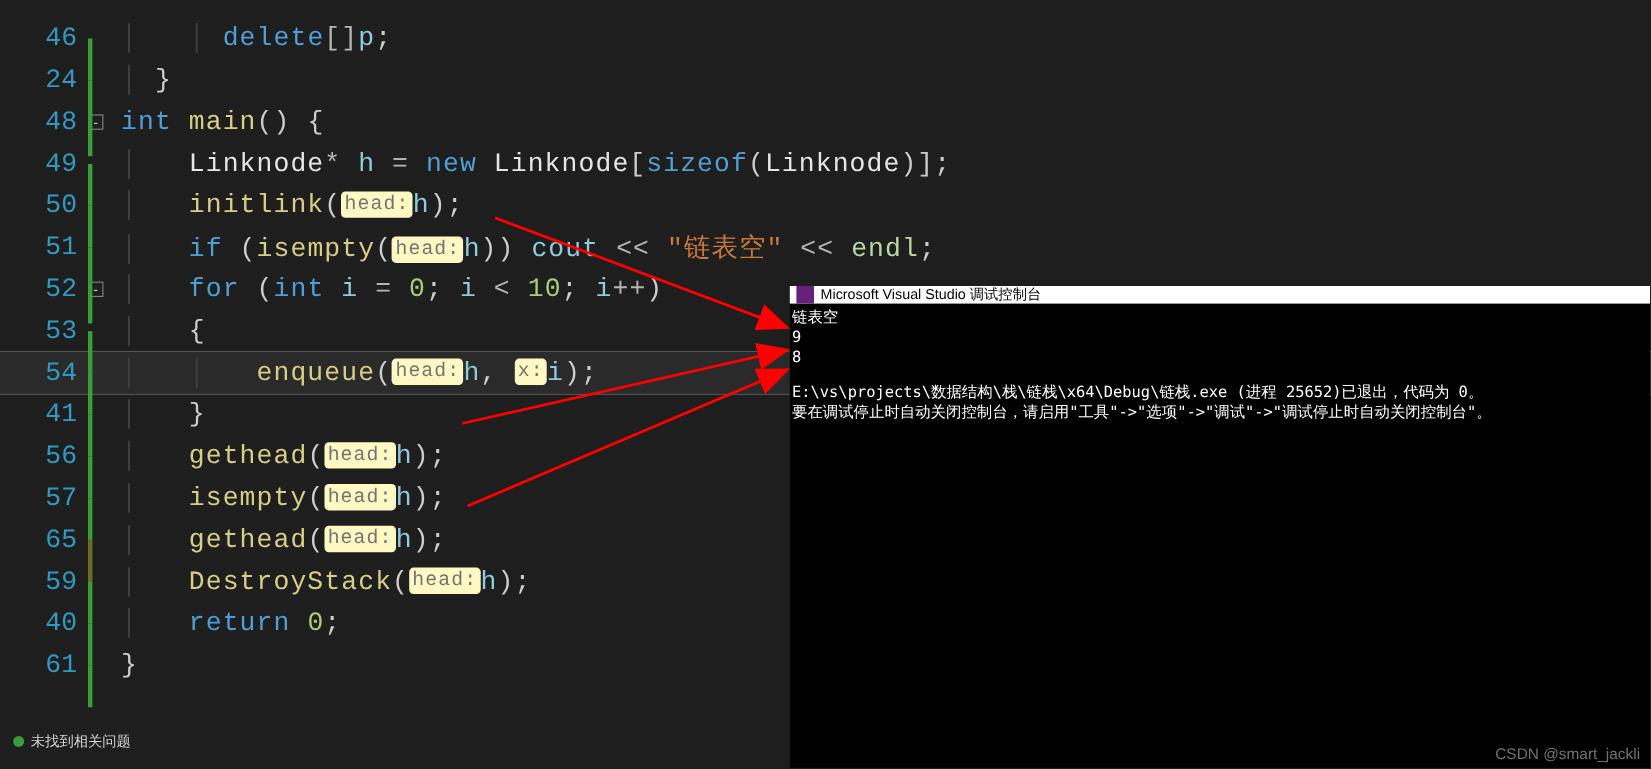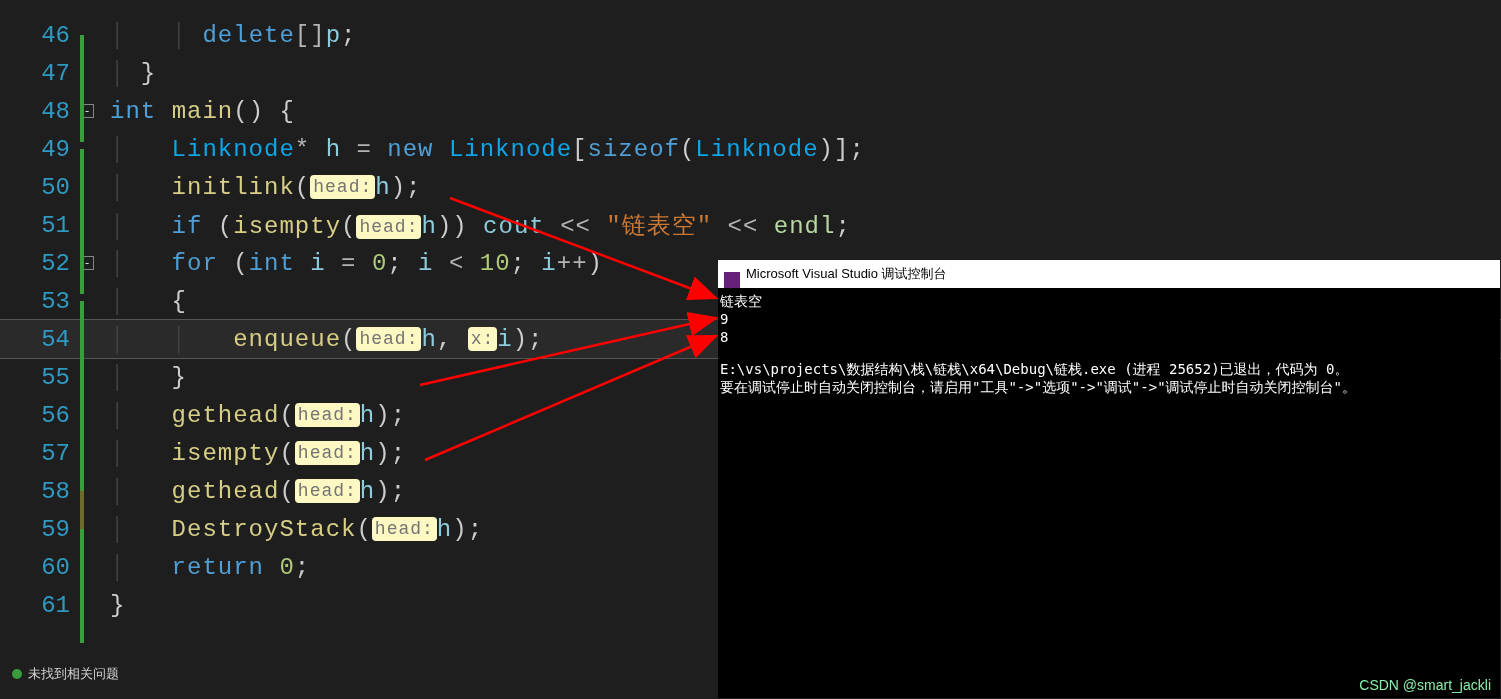--- a/index.html
+++ b/index.html
@@ -5,62 +5,62 @@
 html,body{margin:0;padding:0;background:#1e1e1e;color:#d4d4d4;font-family:Consolas,"Courier New",monospace;font-size:20px;width:1501px;height:699px;overflow:hidden;position:relative}
 .editor{position:absolute;left:0;top:16px;width:1501px;height:699px}
 .line{display:flex;align-items:center;height:38px;white-space:pre}
 .gutter{width:70px;text-align:right;padding-right:10px;color:#2f99c1;font-size:24px}
 .marks{width:30px;display:flex;align-items:center;justify-content:flex-start;position:relative}
 .bar{position:absolute;left:0;top:0;width:4px;height:38px;background:#3a9c3a}
 .bar.pale{background:#6b6b2b}
 .fold{width:14px;height:14px;border:1px solid #858585;color:#d4d4d4;font-size:12px;line-height:12px;text-align:center;background:#1e1e1e;box-sizing:border-box;font-family:monospace}
 .code{flex:1;font-size:24px;letter-spacing:1px}
 .kw{color:#4f9fd6}
-.type{color:#0ea5e9}
+.type{color:#e5e5e5}
 .fn{color:#d7ce86}
 .op{color:#b4b4b4}
 .num{color:#aec977}
 .hint{background:#fef9c3;border-radius:4px;padding:0 3px;color:#747474;font-size:18px;display:inline-block;line-height:24px;vertical-align:middle}
 .var{color:#8ecbdc}
 .p{color:#cccccc}
 .guide{color:#404040}
 .hl{background:rgba(60,60,60,.4);outline:1px solid #555}
 .str-q{color:#cb7832}
 .endlc{color:#b8d7a3}
 
 .console{position:absolute;left:718px;top:260px;width:782px;height:438px;background:#000;font-family:"SimSun","宋体",monospace;font-size:14px;color:#fff}
-.c-title{background:#fff;color:#000;height:28px;line-height:28px;padding-left:6px;font-size:13px;font-family:"Microsoft YaHei","Segoe UI",sans-serif;display:flex;align-items:flex-end;gap:6px}
+.c-title{background:#fff;color:#000;height:16px;line-height:28px;padding-left:6px;font-size:13px;font-family:"Microsoft YaHei","Segoe UI",sans-serif;display:flex;align-items:center;gap:6px}
 .c-icon{width:16px;height:16px;background:#68217a;display:inline-block}
 .c-body{padding:4px 2px;line-height:18px;font-size:14px}
 
 .arrows{position:absolute;left:0;top:0;pointer-events:none}
 
-.watermark{position:absolute;right:10px;bottom:6px;color:#86efac;font-size:14px;font-family:"Microsoft YaHei",sans-serif}
+.watermark{position:absolute;right:10px;bottom:6px;color:#737373;font-size:14px;font-family:"Microsoft YaHei",sans-serif}
 .status-dot{position:absolute;left:12px;bottom:16px;display:flex;align-items:center;gap:6px;color:#d4d4d4;font-size:13px;font-family:"Microsoft YaHei",sans-serif}
 .dot{width:10px;height:10px;border-radius:50%;background:#3a9c3a;display:inline-block}
 </style>
 </head>
 <body>
 
 <div class="editor">
   <div class="line"><span class="gutter">46</span><span class="marks"><span class="bar"></span></span><span class="code"><span class="guide">│   </span><span class="guide">│ </span><span class="kw">delete</span><span class="op">[]</span><span class="var">p</span><span class="p">;</span></span></div>
-  <div class="line"><span class="gutter">47</span><span class="marks"><span class="bar"></span></span><span class="code"><span class="guide">│ </span><span class="p">}</span></span></div>
+  <div class="line"><span class="gutter">24</span><span class="marks"><span class="bar"></span></span><span class="code"><span class="guide">│ </span><span class="p">}</span></span></div>
   <div class="line"><span class="gutter">48</span><span class="marks"><span class="bar"></span><span class="fold">-</span></span><span class="code"><span class="kw">int</span> <span class="fn">main</span><span class="p">()</span> <span class="p">{</span></span></div>
   <div class="line"><span class="gutter">49</span><span class="marks"><span class="bar"></span></span><span class="code"><span class="guide">│   </span><span class="type">Linknode</span><span class="op">*</span> <span class="var">h</span> <span class="op">=</span> <span class="kw">new</span> <span class="type">Linknode</span><span class="p">[</span><span class="kw">sizeof</span><span class="p">(</span><span class="type">Linknode</span><span class="p">)]</span><span class="p">;</span></span></div>
   <div class="line"><span class="gutter">50</span><span class="marks"><span class="bar"></span></span><span class="code"><span class="guide">│   </span><span class="fn">initlink</span><span class="p">(</span><span class="hint">head:</span><span class="var">h</span><span class="p">)</span><span class="p">;</span></span></div>
   <div class="line"><span class="gutter">51</span><span class="marks"><span class="bar"></span></span><span class="code"><span class="guide">│   </span><span class="kw">if</span> <span class="p">(</span><span class="fn">isempty</span><span class="p">(</span><span class="hint">head:</span><span class="var">h</span><span class="p">)</span><span class="p">)</span> <span class="var">cout</span> <span class="op">&lt;&lt;</span> <span class="str-q">"链表空"</span> <span class="op">&lt;&lt;</span> <span class="endlc">endl</span><span class="p">;</span></span></div>
   <div class="line"><span class="gutter">52</span><span class="marks"><span class="bar"></span><span class="fold">-</span></span><span class="code"><span class="guide">│   </span><span class="kw">for</span> <span class="p">(</span><span class="kw">int</span> <span class="var">i</span> <span class="op">=</span> <span class="num">0</span><span class="p">;</span> <span class="var">i</span> <span class="op">&lt;</span> <span class="num">10</span><span class="p">;</span> <span class="var">i</span><span class="op">++</span><span class="p">)</span></span></div>
   <div class="line"><span class="gutter">53</span><span class="marks"><span class="bar"></span></span><span class="code"><span class="guide">│   </span><span class="p">{</span></span></div>
   <div class="line hl"><span class="gutter">54</span><span class="marks"><span class="bar"></span></span><span class="code"><span class="guide">│   </span><span class="guide">│   </span><span class="fn">enqueue</span><span class="p">(</span><span class="hint">head:</span><span class="var">h</span><span class="p">,</span> <span class="hint">x:</span><span class="var">i</span><span class="p">)</span><span class="p">;</span></span></div>
-  <div class="line"><span class="gutter">55</span><span class="marks"><span class="bar"></span></span><span class="code"><span class="guide">│   </span><span class="p">}</span></span></div>
+  <div class="line"><span class="gutter">41</span><span class="marks"><span class="bar"></span></span><span class="code"><span class="guide">│   </span><span class="p">}</span></span></div>
   <div class="line"><span class="gutter">56</span><span class="marks"><span class="bar"></span></span><span class="code"><span class="guide">│   </span><span class="fn">gethead</span><span class="p">(</span><span class="hint">head:</span><span class="var">h</span><span class="p">)</span><span class="p">;</span></span></div>
   <div class="line"><span class="gutter">57</span><span class="marks"><span class="bar"></span></span><span class="code"><span class="guide">│   </span><span class="fn">isempty</span><span class="p">(</span><span class="hint">head:</span><span class="var">h</span><span class="p">)</span><span class="p">;</span></span></div>
-  <div class="line"><span class="gutter">58</span><span class="marks"><span class="bar pale"></span></span><span class="code"><span class="guide">│   </span><span class="fn">gethead</span><span class="p">(</span><span class="hint">head:</span><span class="var">h</span><span class="p">)</span><span class="p">;</span></span></div>
+  <div class="line"><span class="gutter">65</span><span class="marks"><span class="bar pale"></span></span><span class="code"><span class="guide">│   </span><span class="fn">gethead</span><span class="p">(</span><span class="hint">head:</span><span class="var">h</span><span class="p">)</span><span class="p">;</span></span></div>
   <div class="line"><span class="gutter">59</span><span class="marks"><span class="bar"></span></span><span class="code"><span class="guide">│   </span><span class="fn">DestroyStack</span><span class="p">(</span><span class="hint">head:</span><span class="var">h</span><span class="p">)</span><span class="p">;</span></span></div>
-  <div class="line"><span class="gutter">60</span><span class="marks"><span class="bar"></span></span><span class="code"><span class="guide">│   </span><span class="kw">return</span> <span class="num">0</span><span class="p">;</span></span></div>
+  <div class="line"><span class="gutter">40</span><span class="marks"><span class="bar"></span></span><span class="code"><span class="guide">│   </span><span class="kw">return</span> <span class="num">0</span><span class="p">;</span></span></div>
   <div class="line"><span class="gutter">61</span><span class="marks"><span class="bar"></span></span><span class="code"><span class="p">}</span></span></div>
 </div>
 
 <div class="console">
   <div class="c-title">
     <span class="c-icon"></span>
     <span>Microsoft Visual Studio 调试控制台</span>
   </div>
   <div class="c-body">
     <div>链表空</div>

